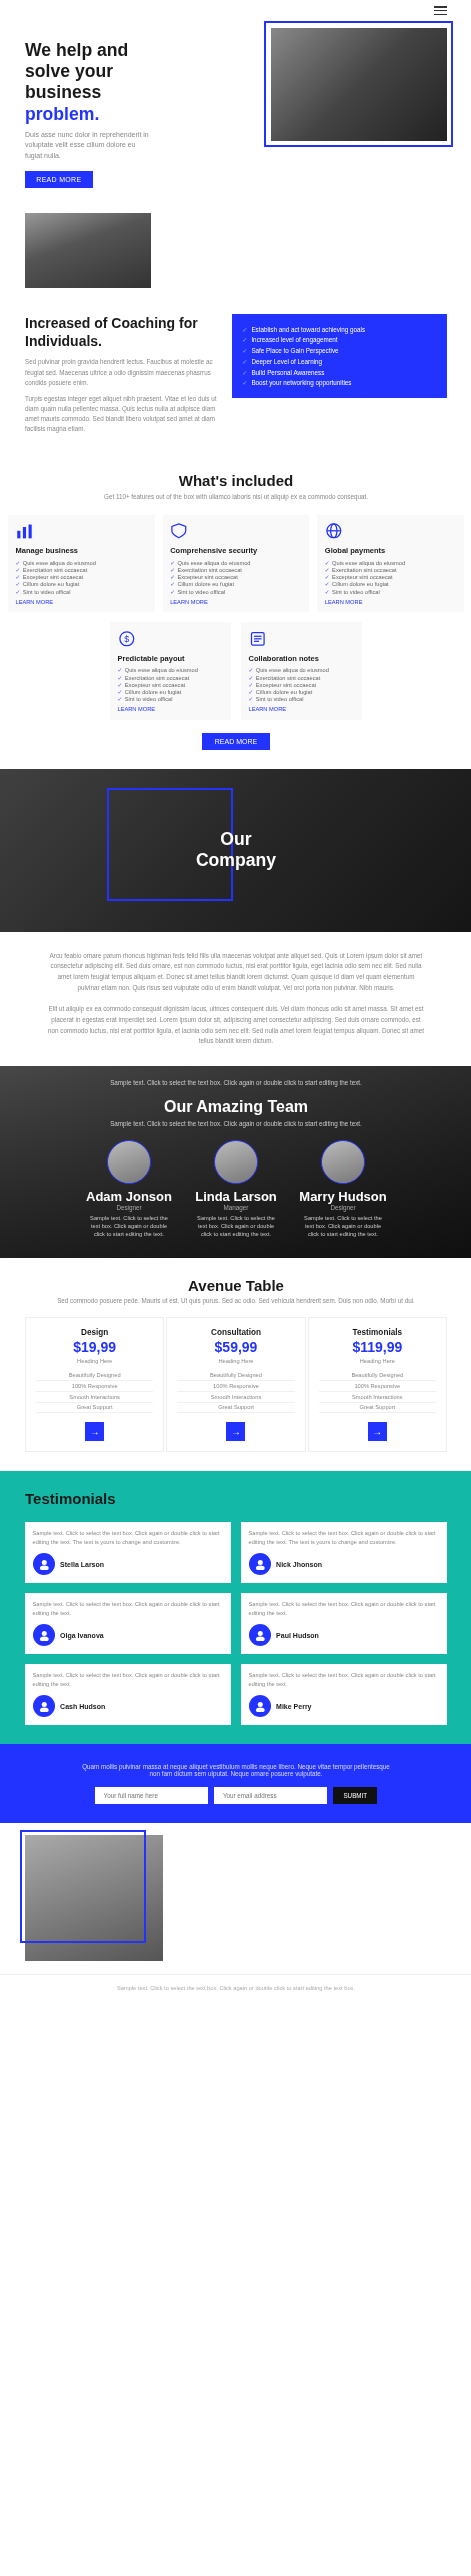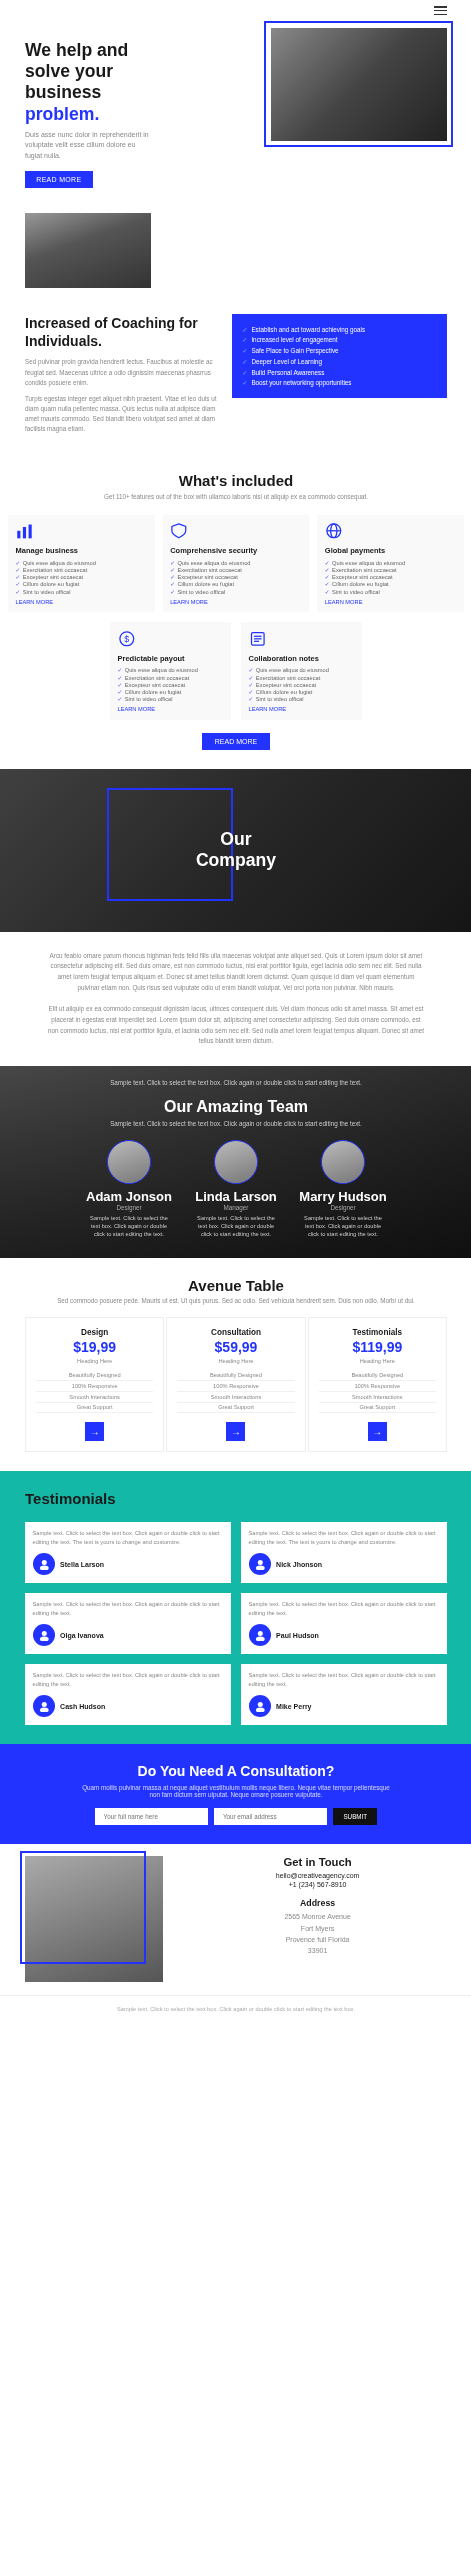--- a/index.html
+++ b/index.html
@@ -480,44 +480,31 @@
         </div>
         <div>
           <div class="testimonial-name">Mike Perry</div>
         </div>
       </div>
     </div>
   </div>
 </section>
 
 <section class="cta">
-  <h2 class="cta-title">Do You Need A Consultation?</h2>
   <p class="cta-desc">Quam mollis pulvinar massa at neque aliquet vestibulum mollis neque libero. Neque vitae tempor pellentesque non fam dictum sem ulputat. Neque ornare posuere vulputate.</p>
   <div class="cta-form">
     <input class="cta-input" type="text" placeholder="Your full name here" style="">
     <input class="cta-input" type="text" placeholder="Your email address" style="">
     <button class="cta-btn">SUBMIT</button>
   </div>
 </section>
 
 <section class="contact">
   <div class="contact-image">
     <div class="contact-img-box"></div>
     <div class="contact-frame"></div>
   </div>
-  <div class="contact-info">
-    <h2 class="contact-title">Get in Touch</h2>
-    <p class="contact-email">hello@creativeagency.com</p>
-    <p class="contact-phone">+1 (234) 567-8910</p>
-    <h3 class="contact-address-title">Address</h3>
-    <p class="contact-address">
-      <span>2565 Monroe Avenue</span><br>
-      <span>Fort Myers</span><br>
-      <span>Provence full Florida</span><br>
-      <span>33901</span>
-    </p>
-  </div>
 </section>
 
 <footer class="footer">
   <p class="footer-text">Sample text. Click to select the text box. Click again or double click to start editing the text box.</p>
 </footer>
 
 
 </body></html>

